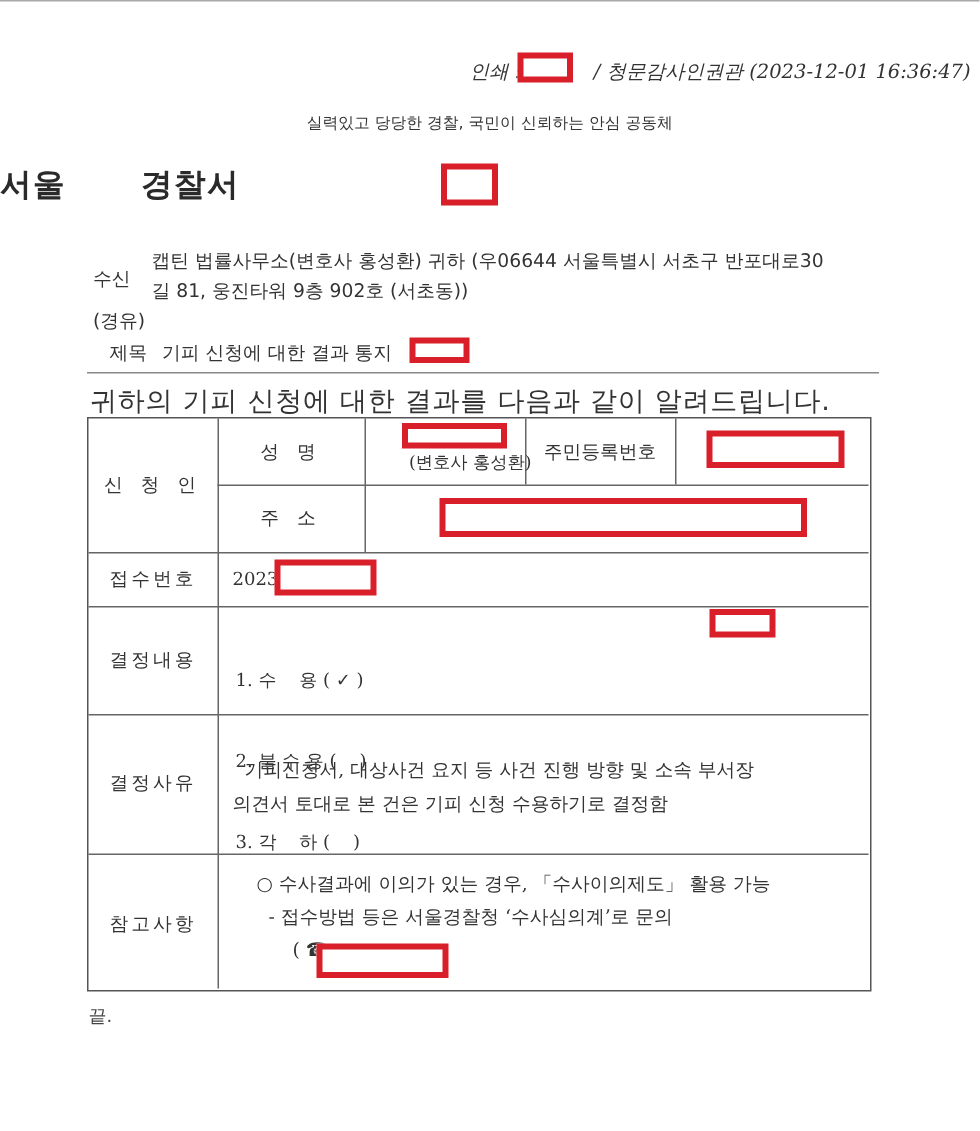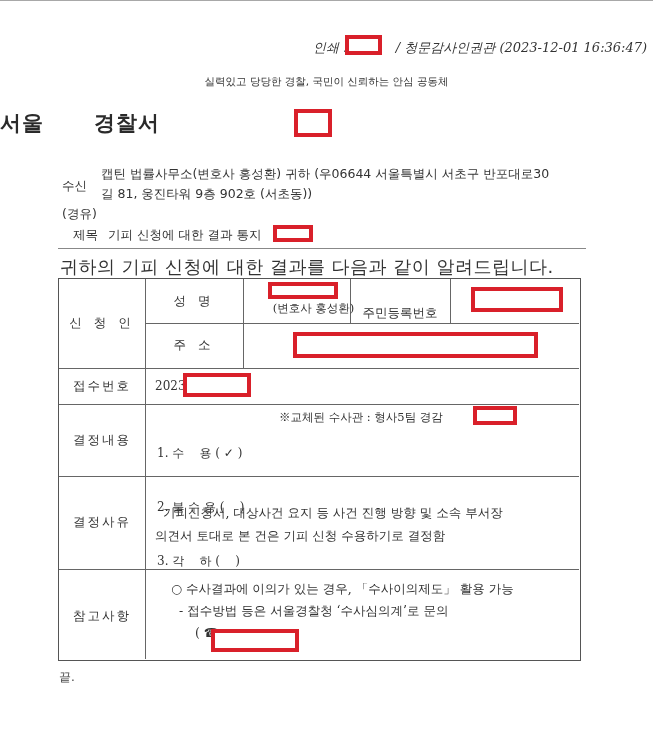--- a/index.html
+++ b/index.html
@@ -74,33 +74,32 @@
 
   <div class="hl" style="left:86px;top:44px;width:434px;"></div>
 
   <div class="vl" style="left:184px;top:0;height:89px;"></div>
   <div class="vl" style="left:291px;top:0;height:44px;"></div>
   <div class="vl" style="left:391px;top:0;height:44px;"></div>
 
   <div class="cell lbl-cell" style="left:86px;top:0;width:98px;height:44px;">성 명</div>
   <div class="cell lbl-cell" style="left:0;top:0;width:86px;height:89px;">신 청 인</div>
   <div class="cell" style="left:184px;top:14px;width:107px;height:30px;font-size:11.5px;margin-left:17px;">(변호사 홍성환)</div>
-  <div class="cell" style="left:291px;top:12px;width:100px;height:44px;text-align:center;">주민등록번호</div>
+  <div class="cell" style="left:291px;top:0;width:100px;height:44px;text-align:center;">주민등록번호</div>
   <div class="cell lbl-cell" style="left:86px;top:44px;width:98px;height:45px;">주 소</div>
 
   <div class="cell" style="left:0;top:89px;width:86px;height:36px;letter-spacing:2px;">접수번호</div>
   <div class="content" style="left:96px;top:98px;">2023</div>
 
   <div class="cell" style="left:0;top:125px;width:86px;height:72px;letter-spacing:2px;">결정내용</div>
   <div class="content" style="left:98px;top:129px;white-space:pre;">
     <div>1. 수    용 ( ✓ )</div>
     <div>2. 불 수 용 (    )</div>
     <div>3. 각    하 (    )</div>
   </div>
-  <div class="content" style="left:220px;top:129px;font-size:11.5px;">※교체된 수사관 : 형사5팀 경감</div>
 
   <div class="cell" style="left:0;top:197px;width:86px;height:93px;letter-spacing:2px;">결정사유</div>
   <div class="content" style="left:96px;top:222px;line-height:23px;font-size:12.5px;">
     <div style="padding-left:8px;">기피신청서, 대상사건 요지 등 사건 진행 방향 및 소속 부서장</div>
     <div>의견서 토대로 본 건은 기피 신청 수용하기로 결정함</div>
   </div>
 
   <div class="cell" style="left:0;top:292px;width:86px;height:90px;letter-spacing:2px;text-align:center;">참고사항</div>
   <div class="content" style="left:100px;top:299px;line-height:22px;font-size:12.5px;margin-left:12px;">
     <div>○ 수사결과에 이의가 있는 경우, 「수사이의제도」 활용 가능</div>

